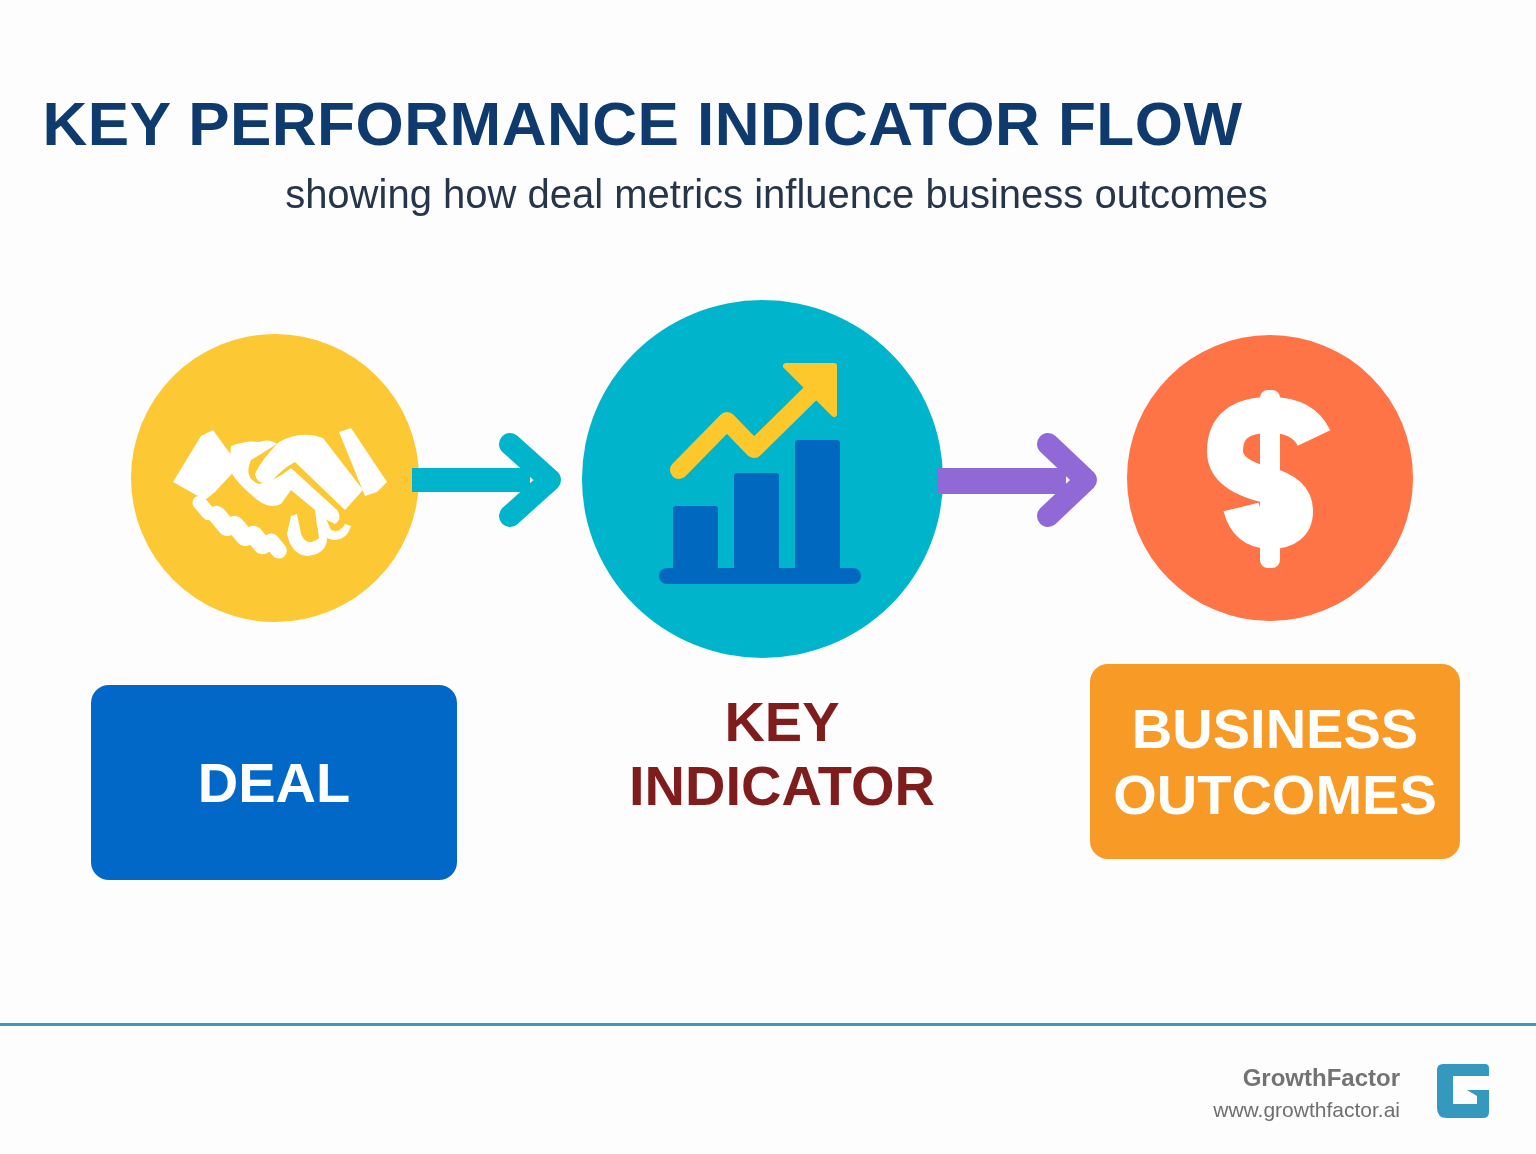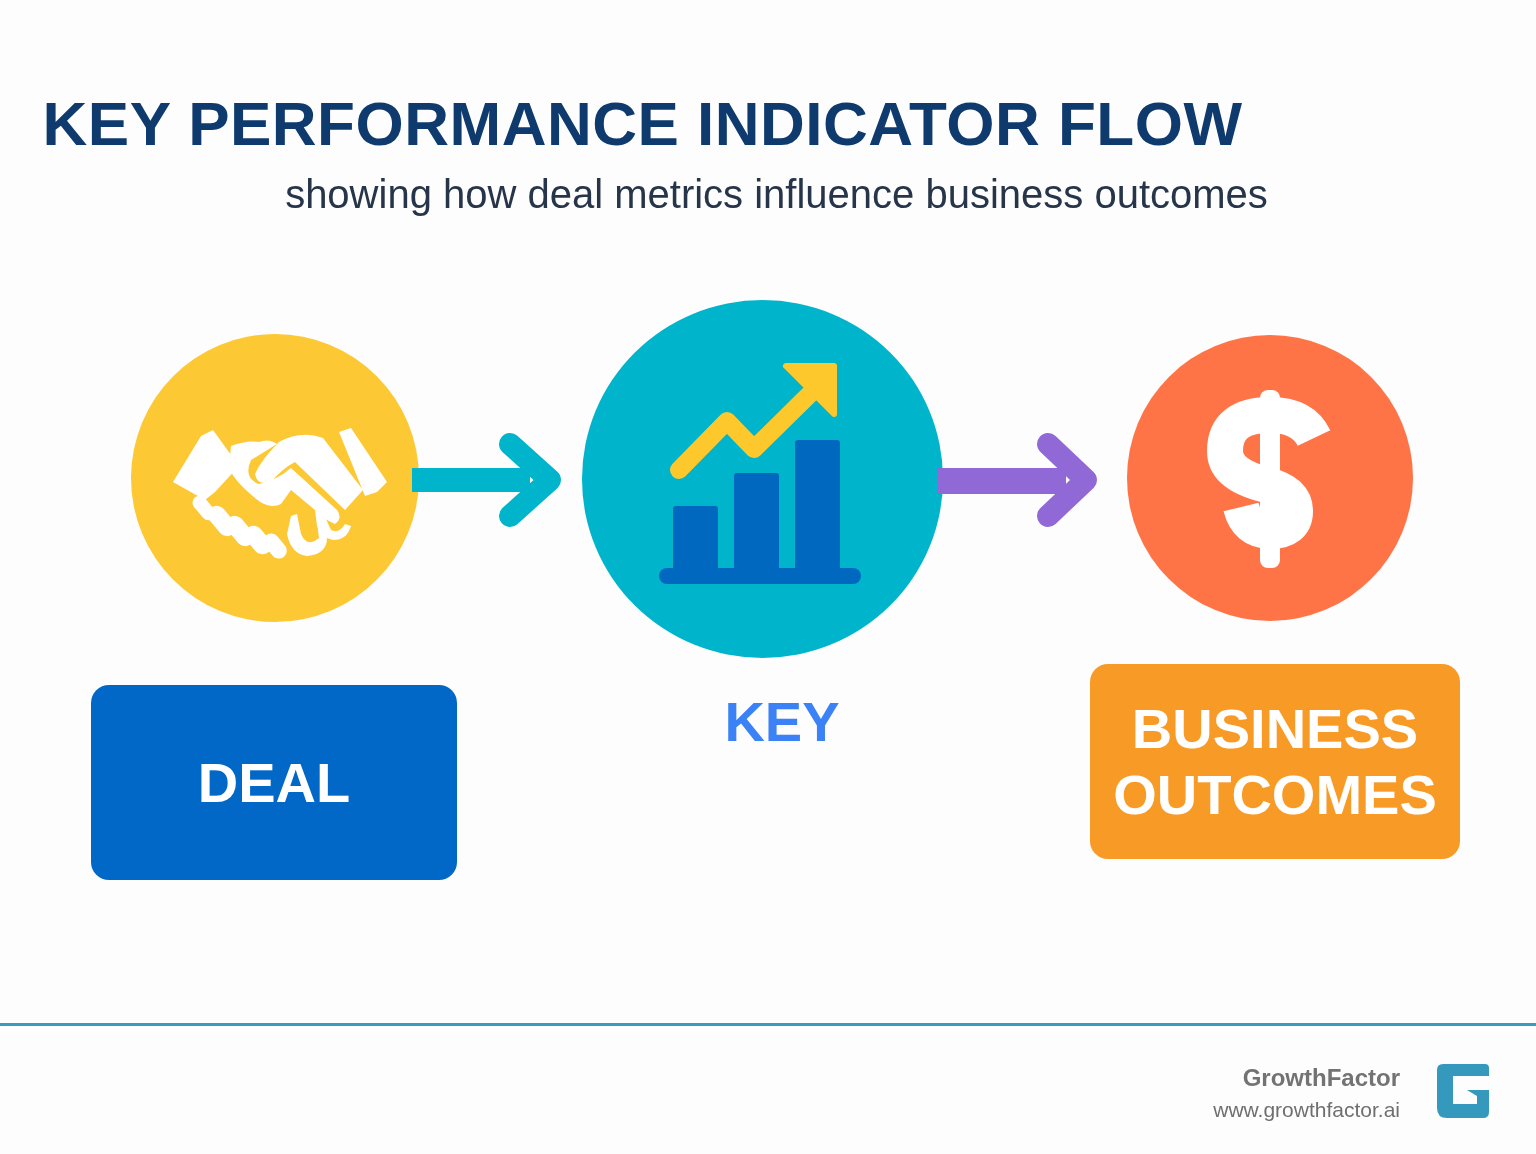--- a/index.html
+++ b/index.html
@@ -29,21 +29,21 @@
   .a2 { left: 938px; top: 430px; width: 160px; height: 100px; }
   .label-box {
     position: absolute; border-radius: 18px; display: flex; align-items: center;
     justify-content: center; text-align: center;
     color: #ffffff; font-weight: bold; font-size: 56px; line-height: 66px;
   }
   .lb1 { left: 91px; top: 664px; width: 366px; height: 195px; margin-top: 21px; }
   .lb3 { left: 1090px; top: 664px; width: 370px; height: 195px; }
   .label-plain {
     position: absolute; left: 552px; top: 690px; width: 460px; text-align: center;
-    color: #3b82f6; font-weight: bold; font-size: 56px; line-height: 64px;
+    color: #7f1d1d; font-weight: bold; font-size: 56px; line-height: 64px;
   }
   .label-line { display: block; }
   .footer-rule {
     position: absolute; left: 0; top: 1023px; width: 1536px; height: 3px;
   }
   .brand-name {
     position: absolute; right: 136px; top: 1064px; font-size: 24px; font-weight: bold; color: #737373;
   }
   .brand-url {
     position: absolute; right: 136px; top: 1098px; font-size: 21px; color: #6f6f6f; margin-left: 8px;
@@ -113,20 +113,21 @@
 </div>
 
 <div class="label-box lb1" style="background:#0168c8;">
   <div>
     <span class="label-line">DEAL</span>
   </div>
 </div>
 
 <div class="label-plain">
   <span class="label-line">KEY</span>
+  <span class="label-line">INDICATOR</span>
 </div>
 
 <div class="label-box lb3" style="background:#f89a26;">
   <div>
     <span class="label-line">BUSINESS</span>
     <span class="label-line">OUTCOMES</span>
   </div>
 </div>
 
 <div class="footer-rule" style="background:#3a9bbd;"></div>

